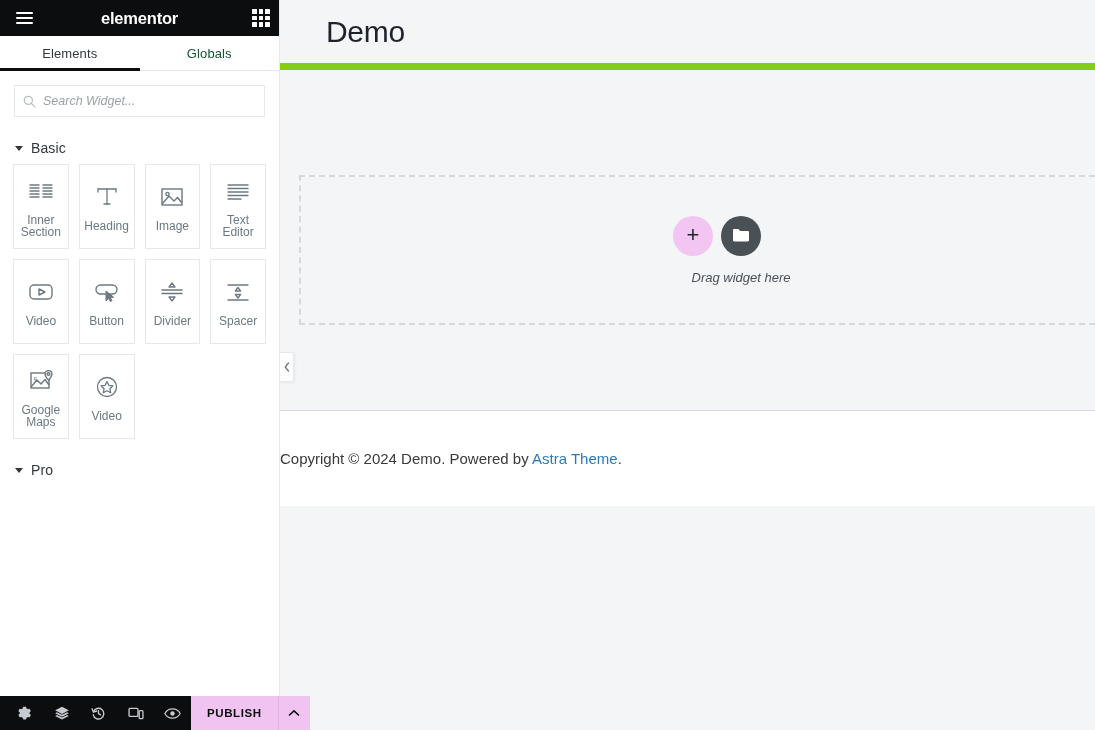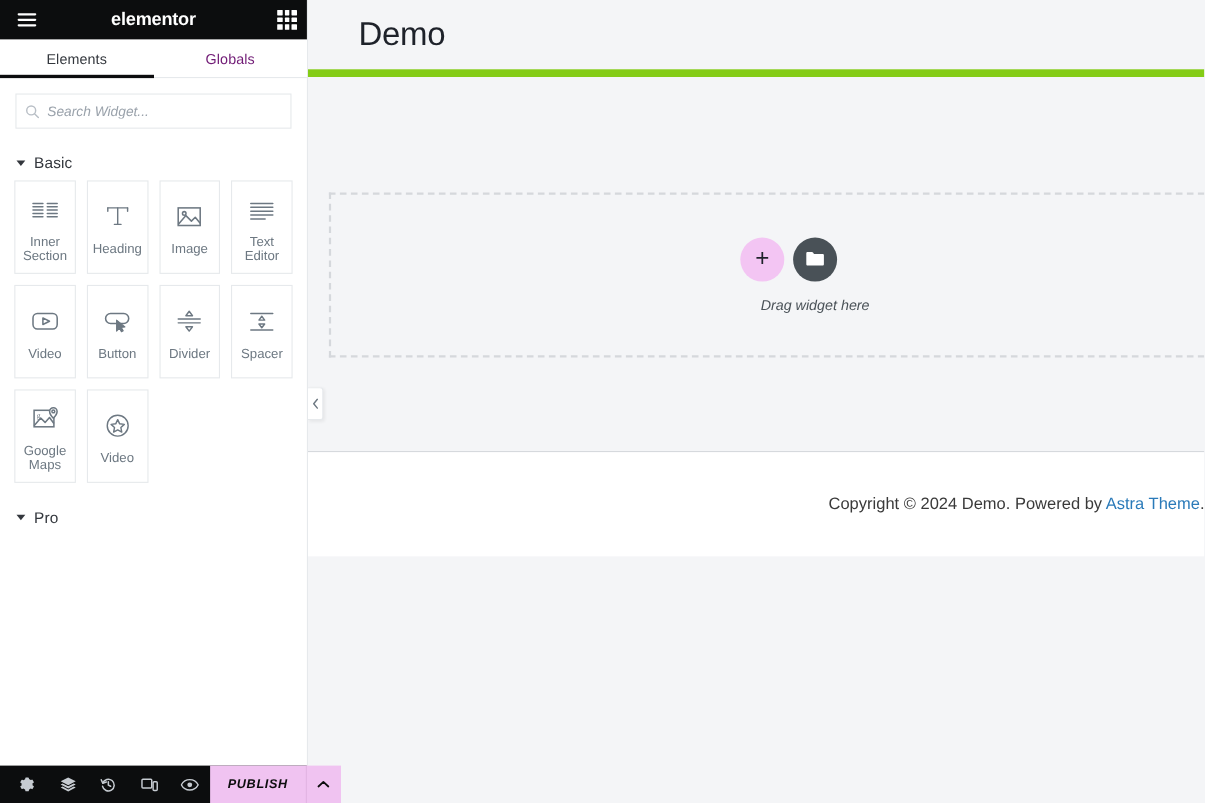--- a/index.html
+++ b/index.html
@@ -56,21 +56,21 @@
 
   
   .panel-tabs {
     height: 35px; flex: 0 0 35px;
     display: flex; background: #ffffff;
     border-bottom: 1px solid #e6e9ec;
     position: relative;
   }
   .panel-tab {
     flex: 1; display: flex; align-items: center; justify-content: center;
-    font-size: 13px; color: #701a75; cursor: pointer;
+    font-size: 13px; color: #14532d; cursor: pointer;
     position: relative; letter-spacing: 0.1px;
   }
   .panel-tab.active { color: #33373d; }
   .panel-tab.active::after {
     content: ""; position: absolute; left: 0; right: 0; bottom: -1px;
     height: 3px; background: #0c0d0e;
   }
 
   
   .search-wrap { padding: 14px 14px 0 14px; flex: 0 0 auto; }
@@ -137,21 +137,21 @@
     display: flex; align-items: center; justify-content: center;
     color: #c6cbd1; cursor: pointer;
   }
   .pf-publish {
     margin-left: auto; display: flex; align-items: stretch;
     background: #f0c3f1;
   }
   .pf-publish-label {
     display: flex; align-items: center; justify-content: center;
     padding: 12px 16px; font-size: 11.5px; font-weight: bold;
-    color: #0c0d0e; letter-spacing: 0.6px; cursor: pointer; font-style: italic;
+    color: #0c0d0e; letter-spacing: 0.6px; cursor: pointer;
   }
   .pf-publish-caret {
     width: 32px; display: flex; align-items: center; justify-content: center;
     border-left: 1px solid #e2b4e3; color: #0c0d0e; cursor: pointer;
   }
 
   
   #canvas {
     position: absolute; left: 280px; top: 0;
     width: 815px; height: 730px;
@@ -185,21 +185,21 @@
   }
   .dz-add { background: #f3c5f3; color: #1e222a; }
   .dz-add span { font-size: 22px; line-height: 1; font-weight: 300; margin-top: -2px; }
   .dz-folder { background: #495157; color: #ffffff; }
   .dz-caption {
     margin-top: 14px; font-size: 13px; font-style: italic; color: #495157; margin-left: 48px;
   }
   .site-footer {
     height: 96px; background: #ffffff;
     border-top: 1px solid #d6d9dd;
-    display: flex; align-items: center; justify-content: flex-end;
+    display: flex; align-items: center; justify-content: flex-start;
   }
   .footer-text { font-size: 15px; color: #3a3a3a; }
   .footer-text a { color: #2a7ab9; text-decoration: none; }
   .site-below { height: 224px; background: #f4f5f7; }
 
   
   .collapse-handle {
     position: absolute; left: 0; top: 352px;
     width: 14px; height: 30px;
     background: #ffffff;

